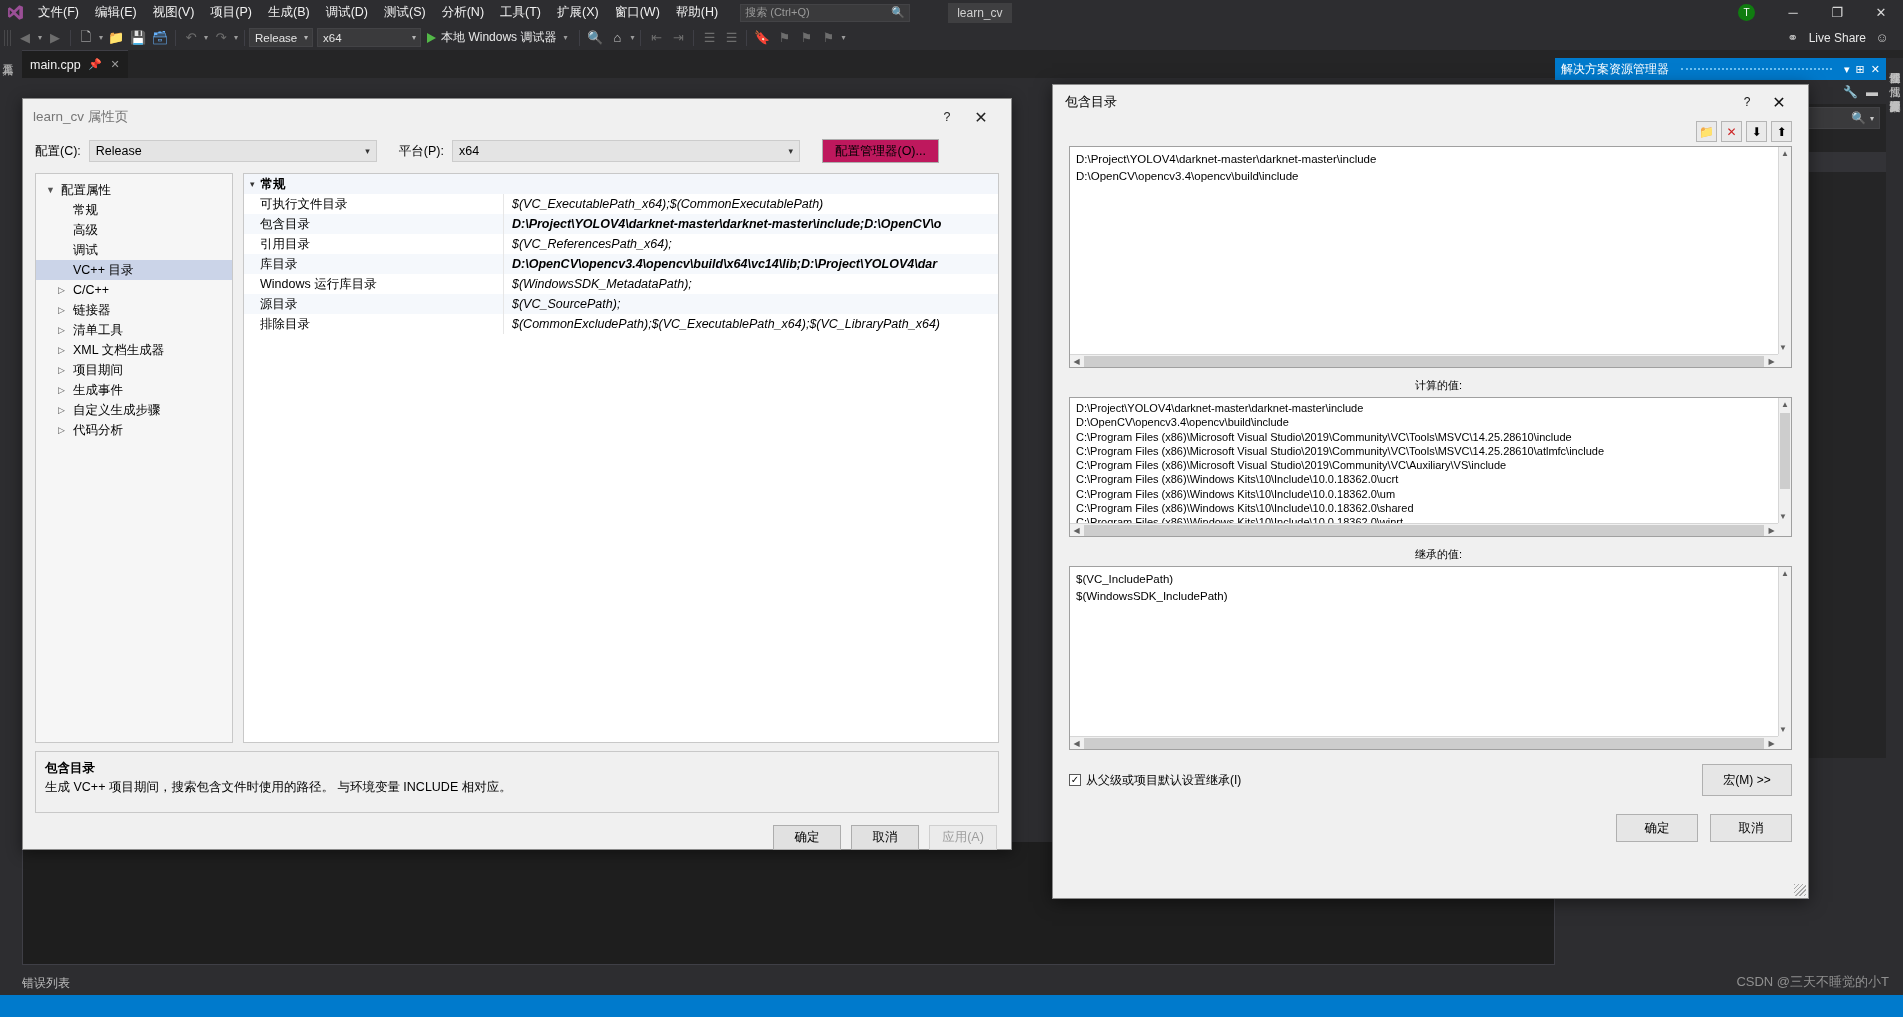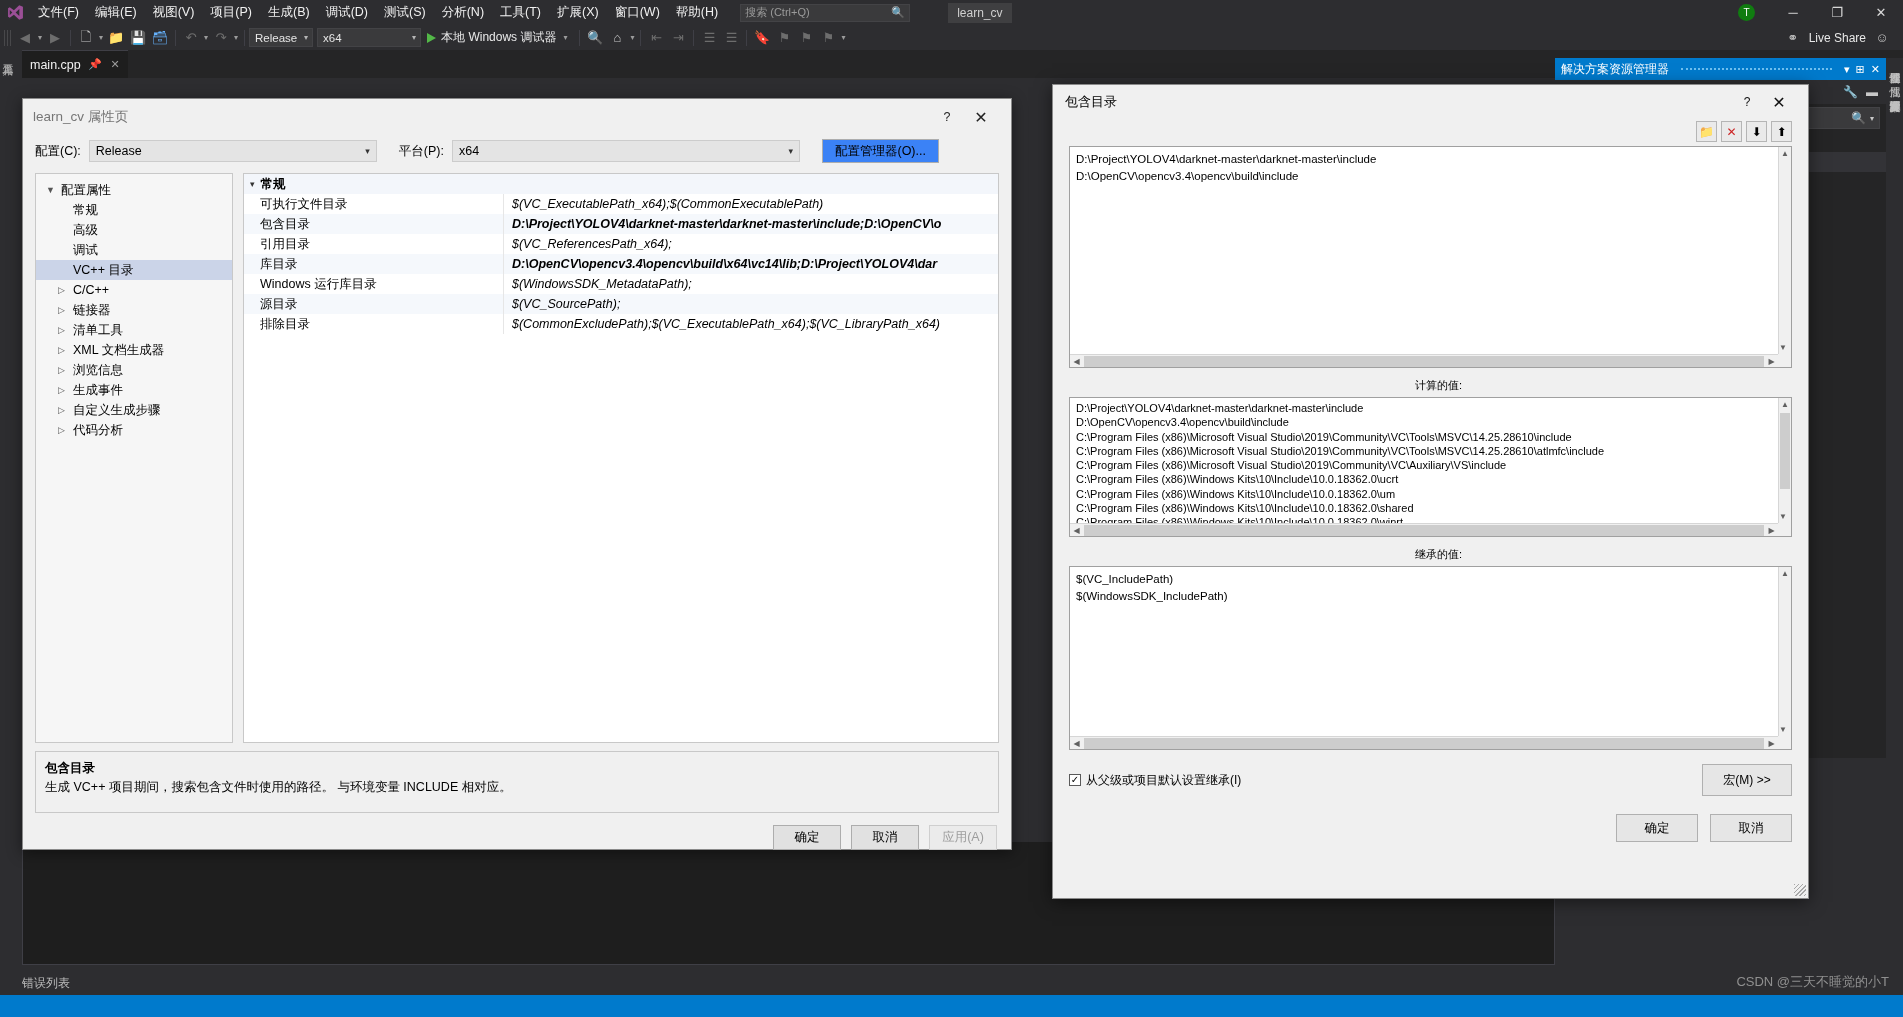--- a/index.html
+++ b/index.html
@@ -122,21 +122,21 @@
   #cfg-row { display:flex; align-items:center; gap:8px; padding:4px 12px 10px 12px; }
   .lbl { font-size:12.5px; color:#000; }
   .combo {
     background:#e4e4e4; border:1px solid #cccccc; height:22px;
     display:flex; align-items:center; padding:0 6px; position:relative; font-size:12.5px;
   }
   .combo .arw { position:absolute; right:6px; font-size:9px; color:#333; }
   #cfg-combo { width:288px; }
   #plat-combo { width:348px; }
   #cfgmgr-btn {
-    height:24px; border:1px solid #adadad; background:#3b82f6; padding:0 12px;
+    height:24px; border:1px solid #adadad; background:#be185d; padding:0 12px;
     display:flex; align-items:center; font-size:12.5px;
   }
 
   #prop-body { display:flex; gap:10px; padding:0 12px; height:570px; }
   #tree {
     width:198px; background:#f6f6f6; border:1px solid #c8c8c8; padding:6px 0; overflow:hidden;
   }
   .tnode { height:20px; display:flex; align-items:center; gap:5px; padding-left:10px; font-size:12.5px; white-space:nowrap; }
   .tnode.child { padding-left:22px; }
   .tnode.sel { background:#cbd4e8; }
@@ -409,21 +409,21 @@
         <div class="tnode child">
           <span class="tw">▷</span>
           <span>清单工具</span>
         </div>
         <div class="tnode child">
           <span class="tw">▷</span>
           <span>XML 文档生成器</span>
         </div>
         <div class="tnode child">
           <span class="tw">▷</span>
-          <span>浏览信息</span>
+          <span>项目期间</span>
         </div>
         <div class="tnode child">
           <span class="tw">▷</span>
           <span>生成事件</span>
         </div>
         <div class="tnode child">
           <span class="tw">▷</span>
           <span>自定义生成步骤</span>
         </div>
         <div class="tnode child">

